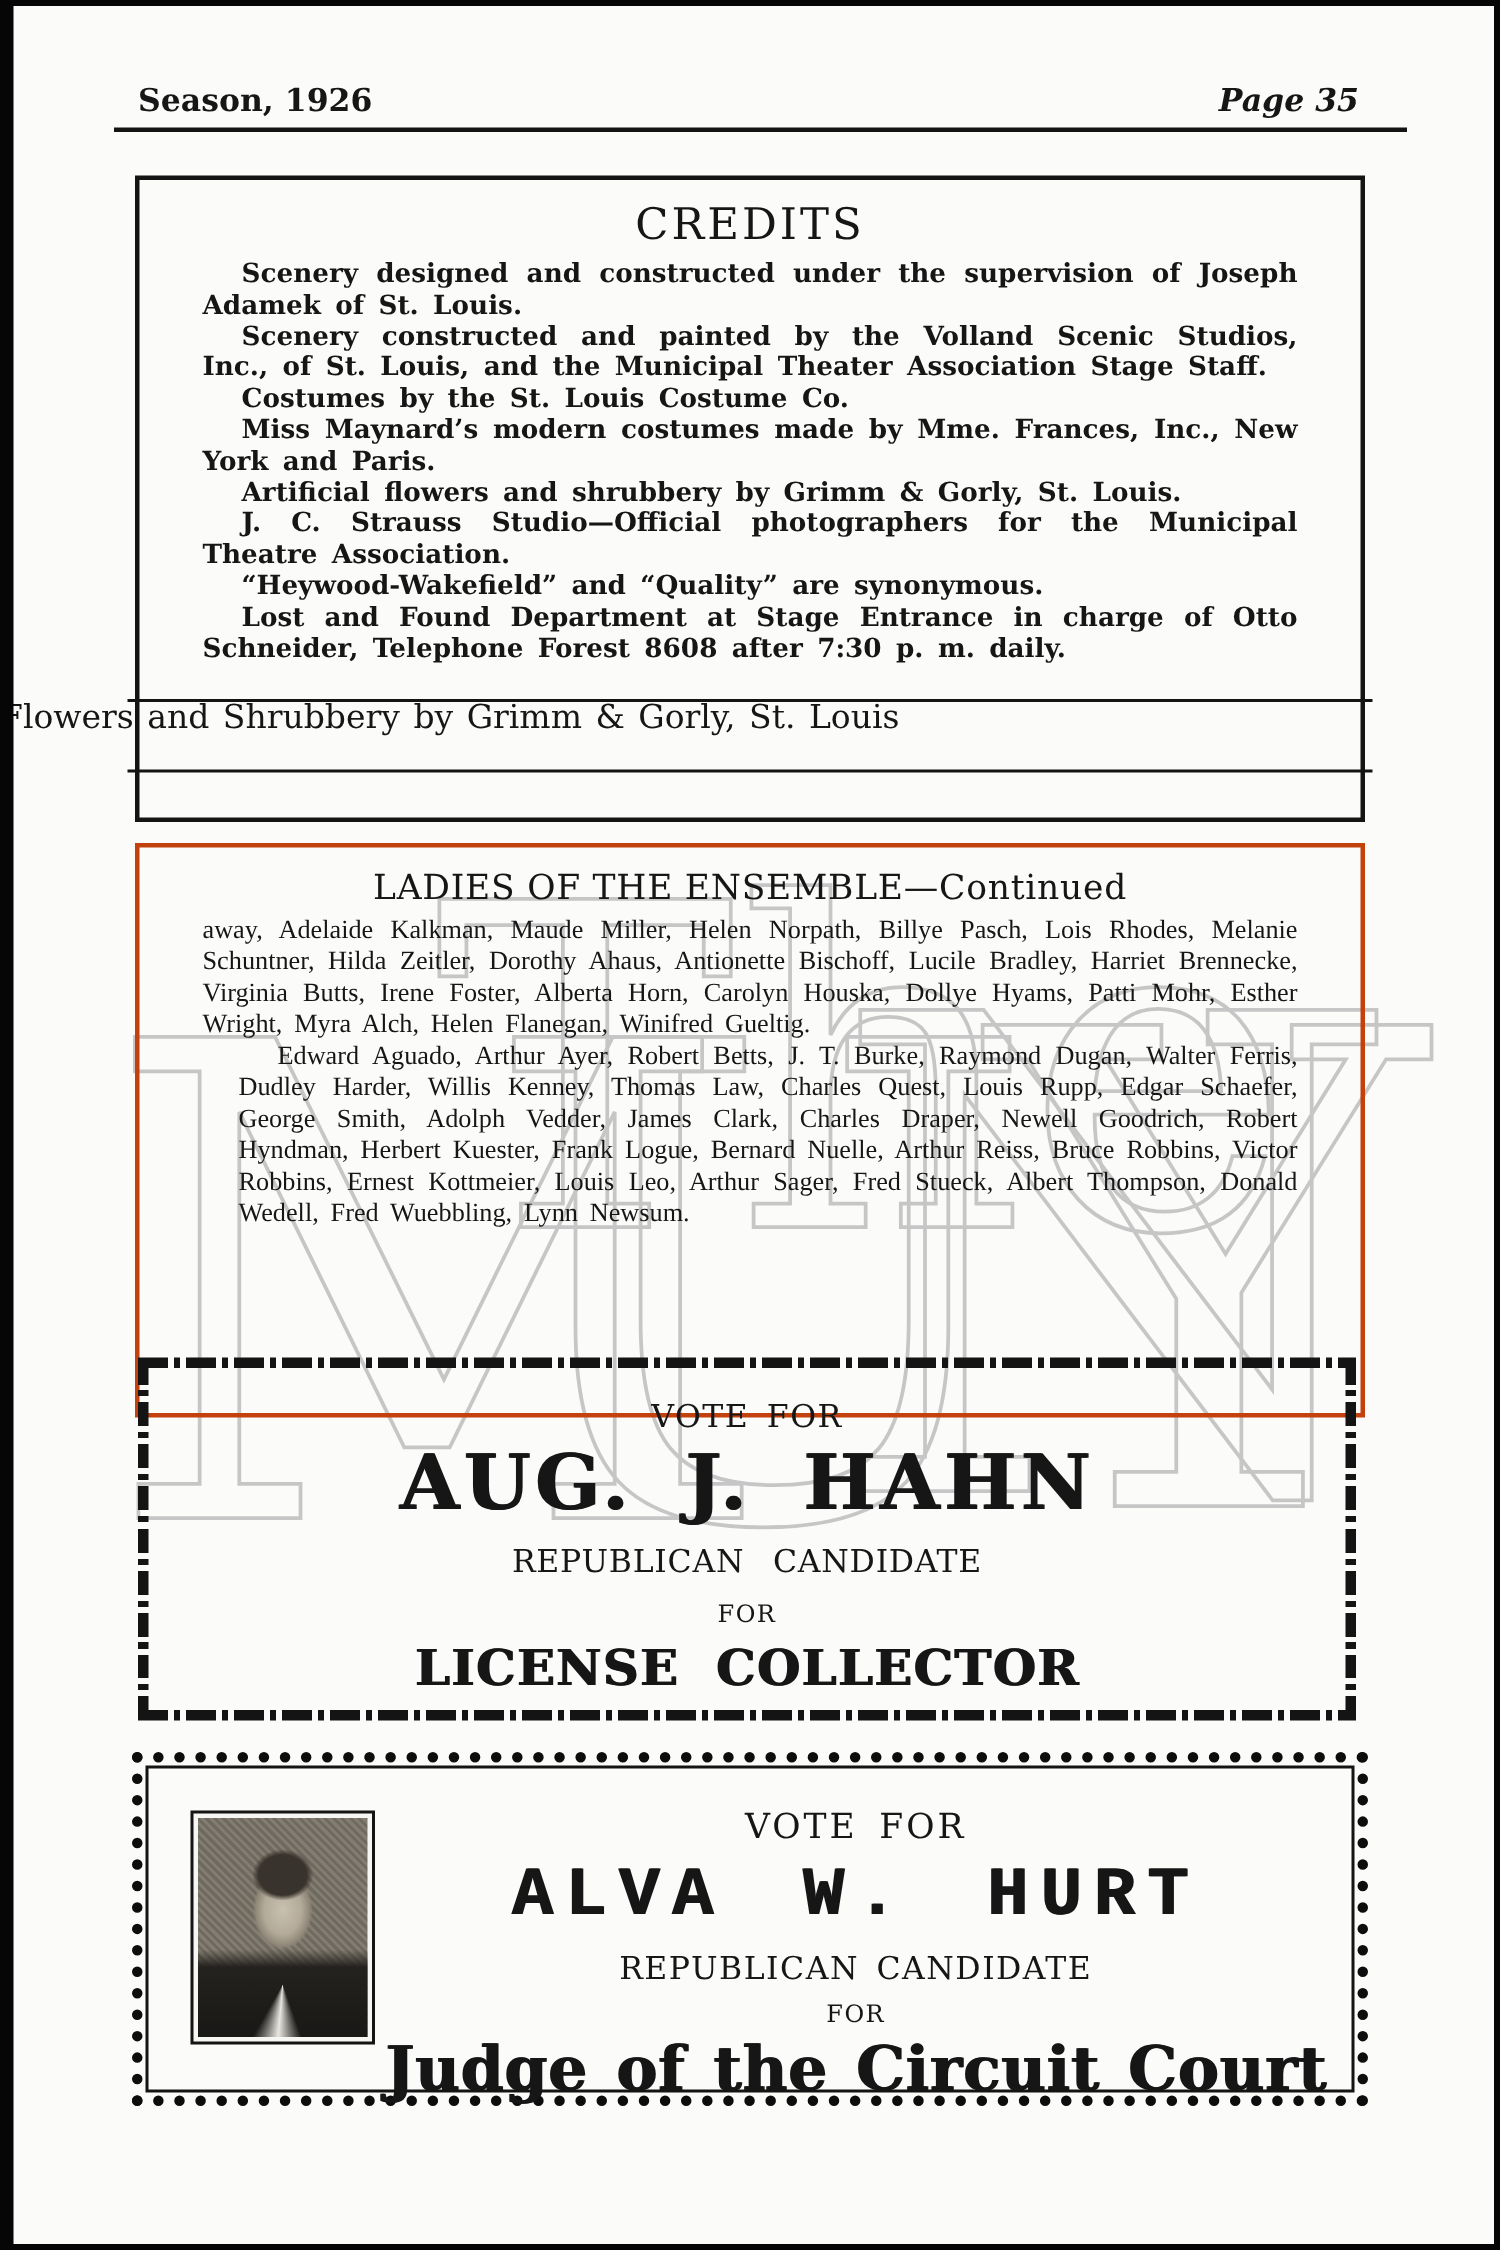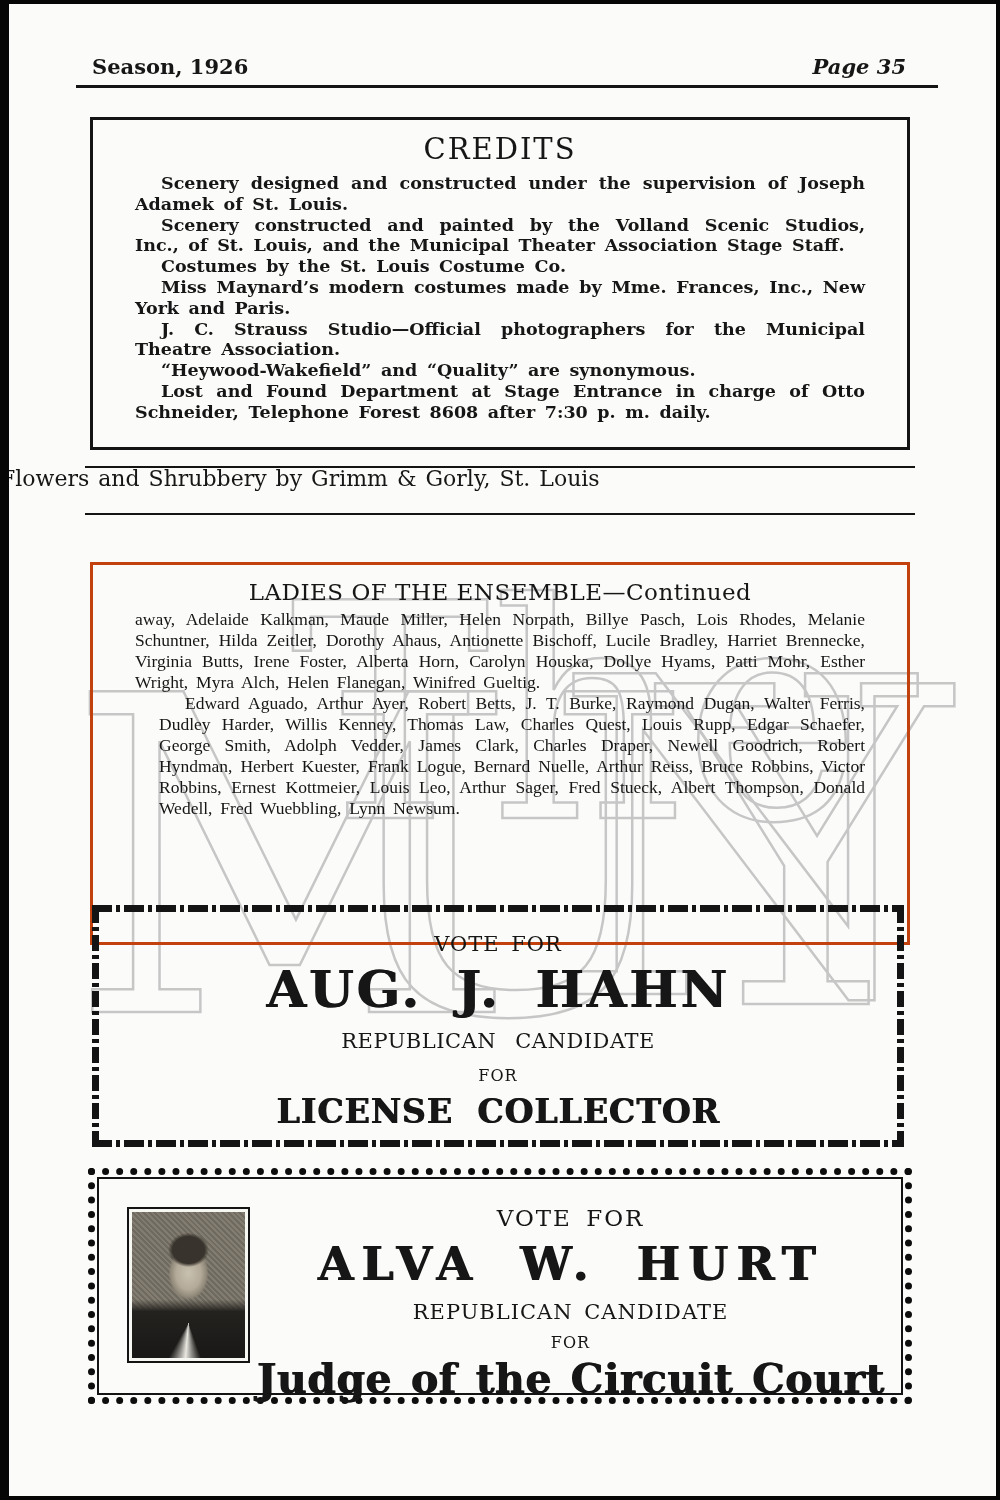--- a/index.html
+++ b/index.html
@@ -9,21 +9,21 @@
         border-right:4px solid #060606;border-bottom:4px solid #060606;pointer-events:none;z-index:9;}
   .watermark{position:absolute;left:0;top:0;z-index:1;}
   .content{position:absolute;inset:0;z-index:2;}
 
   
   .season{position:absolute;left:92px;top:54px;font-size:21px;font-weight:bold;}
   .pageno{position:absolute;right:94px;top:54px;font-size:21px;font-weight:bold;font-style:italic;}
   .header-rule{position:absolute;left:76px;right:62px;top:85px;height:3px;background:#141414;}
 
   
-  .credits-box{position:absolute;left:90px;top:117px;width:820px;height:333px;border:3px solid #141414;
+  .credits-box{position:absolute;left:90px;top:117px;width:820px;height:431px;border:3px solid #141414;
         box-sizing:border-box;padding:10px 42px 0 42px;background:transparent;}
   .credits-title{text-align:center;font-size:29px;letter-spacing:2px;margin:2px 0 7px 0;font-weight:normal;}
   .cred{margin:0;font-size:17.5px;line-height:20.8px;text-align:justify;text-indent:26px;word-spacing:3.5px;font-weight:bold;}
 
   
   .banner-rule{position:absolute;left:85px;right:85px;height:2px;background:#141414;}
   .banner-text{position:absolute;left:0;right:0;top:466px;text-align:left;font-size:22px;word-spacing:2px;}
 
   
   .ensemble-box{position:absolute;left:90px;top:562px;width:820px;height:383px;border:3px solid #c2410c;
@@ -59,21 +59,21 @@
   .photo{width:113px;height:146px;
     background:
       radial-gradient(ellipse 31px 26px at 50% 26%, #38332c 0%, #38332c 52%, rgba(56,51,44,0) 66%),
       radial-gradient(ellipse 25px 33px at 50% 42%, #c9c1b0 0%, #b3aa99 50%, #8f8778 72%, rgba(143,135,120,0) 80%),
       conic-gradient(from 160deg at 50% 76%, rgba(0,0,0,0) 0deg, #e9e7e0 25deg, rgba(0,0,0,0) 50deg),
       linear-gradient(rgba(0,0,0,0) 60%, #24221f 68%, #191816 100%),
       repeating-linear-gradient(45deg, #837d71 0 2px, #6f6a5f 2px 4px);}
   .hurt-text{flex:1;text-align:center;padding-right:8px;}
   .hurt-vote{font-size:23px;letter-spacing:2px;word-spacing:5px;margin-top:24px;}
   .hurt-name{font-size:46px;font-weight:bold;letter-spacing:8px;word-spacing:16px;line-height:1;margin-top:10px;
-        text-shadow:1px 0 0 currentColor;}
+        text-shadow:1px 0 0 currentColor;font-family:Liberation Mono, monospace;}
   .hurt-repub{font-size:21px;letter-spacing:1px;word-spacing:4px;margin-top:13px;}
   .hurt-for{font-size:16px;letter-spacing:1px;margin-top:9px;}
   .hurt-office{font-size:41px;font-weight:bold;line-height:1;margin-top:7px;letter-spacing:0.5px;word-spacing:4px;
         text-shadow:1px 0 0 currentColor;}
 </style>
 </head>
 <body>
 
 <div class="page">
 
@@ -92,20 +92,21 @@
     <div class="season">Season, 1926</div>
     <div class="pageno">Page 35</div>
     <div class="header-rule"></div>
 
     <div class="credits-box">
       <div class="credits-title">CREDITS</div>
       <p class="cred">Scenery designed and constructed under the supervision of Joseph Adamek of St. Louis.</p>
       <p class="cred">Scenery constructed and painted by the Volland Scenic Studios, Inc., of St. Louis, and the Municipal Theater Association Stage Staff.</p>
       <p class="cred">Costumes by the St. Louis Costume Co.</p>
       <p class="cred">Miss Maynard’s modern costumes made by Mme. Frances, Inc., New York and Paris.</p>
+      <p class="cred">Artificial flowers and shrubbery by Grimm &amp; Gorly, St. Louis.</p>
       <p class="cred">J. C. Strauss Studio—Official photographers for the Municipal Theatre Association.</p>
       <p class="cred">“Heywood-Wakefield” and “Quality” are synonymous.</p>
       <p class="cred">Lost and Found Department at Stage Entrance in charge of Otto Schneider, Telephone Forest 8608 after 7:30 p. m. daily.</p>
     </div>
 
     <div class="banner-rule" style="top:466px;"></div>
     <div class="banner-text">Flowers and Shrubbery by Grimm &amp; Gorly, St. Louis</div>
     <div class="banner-rule" style="top:513px;"></div>
 
     <div class="ensemble-box">

